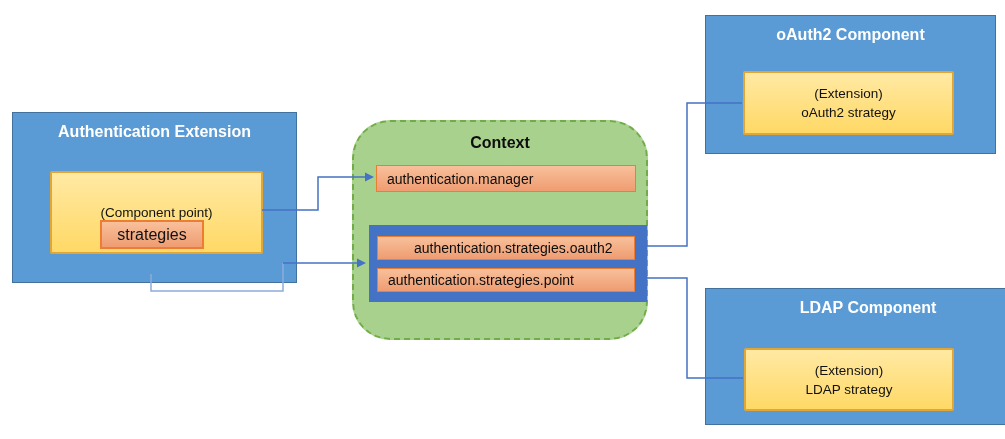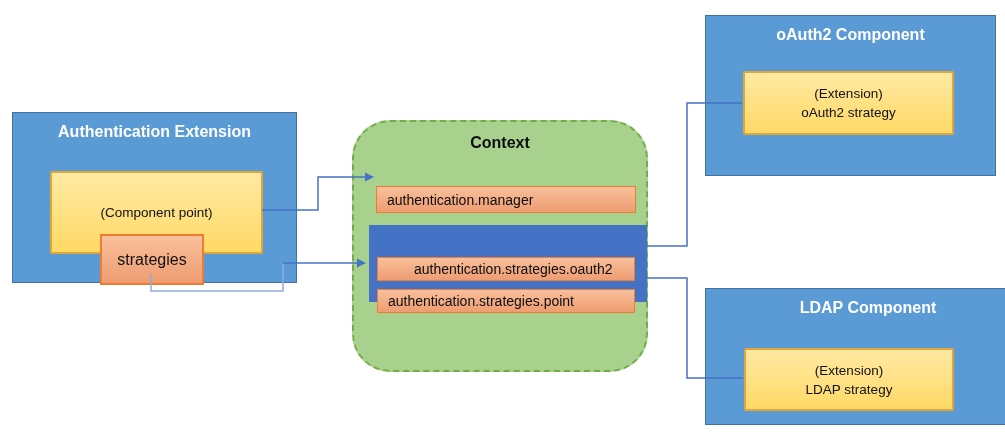--- a/index.html
+++ b/index.html
@@ -41,54 +41,54 @@
   .context-title{
     position:absolute;left:0;right:0;text-align:center;
     color:#0d0d0d;font-weight:bold;font-size:16px;
   }
   .entry-box{
     position:absolute;box-sizing:border-box;
     background:linear-gradient(180deg,var(--entry-fill-top,#F8C09B),var(--entry-fill-bottom,#EF9C71));
     border:1.5px solid var(--entry-border,#ED7D31);
     display:flex;align-items:center;
     padding-left:10px;
-    color:#0d0d0d;font-size:14px;white-space:nowrap;margin-top:21px;
+    color:#0d0d0d;font-size:14px;white-space:nowrap;
   }
   .group-box{
     position:absolute;box-sizing:border-box;
     background:var(--group-fill,#4472C4);
   }
   .connector-layer{
     position:absolute;left:0;top:0;width:1005px;height:439px;
     pointer-events:none;z-index:10;
   }
 </style>
 </head>
 <body>
 
 <div class="canvas">
 
   <div class="component" style="left:12px;top:112px;width:285px;height:171px;">
     <div class="component-title" style="top:10px;">Authentication Extension</div>
     <div class="ext-box" style="left:37px;top:58px;width:213px;height:83px;">
       <div>(Component point)</div>
     </div>
-    <div class="strategies-box" style="left:87px;top:121px;width:104px;height:51px;">strategies</div>
+    <div class="strategies-box" style="left:87px;top:107px;width:104px;height:29px;">strategies</div>
   </div>
 
-  <div class="context-group" style="left:352px;top:120px;width:296px;height:252px;">
+  <div class="context-group" style="left:352px;top:120px;width:296px;height:220px;">
     <div class="context-title" style="top:12px;">Context</div>
     <div class="entry-box" style="left:22px;top:43px;width:260px;height:27px;">authentication.manager</div>
     <div class="group-box" style="left:15px;top:103px;width:278px;height:77px;">
       <div class="entry-box" style="left:8px;top:11px;width:258px;height:24px;padding-left:36px;">authentication.strategies.oauth2</div>
       <div class="entry-box" style="left:8px;top:43px;width:258px;height:24px;">authentication.strategies.point</div>
     </div>
   </div>
 
-  <div class="component" style="left:705px;top:15px;width:291px;height:161px;">
+  <div class="component" style="left:705px;top:15px;width:291px;height:139px;">
     <div class="component-title" style="top:10px;">oAuth2 Component</div>
     <div class="ext-box" style="left:37px;top:55px;width:211px;height:64px;">
       <div>(Extension)</div>
       <div>oAuth2 strategy</div>
     </div>
   </div>
 
   <div class="component" style="left:705px;top:288px;width:326px;height:137px;">
     <div class="component-title" style="top:10px;">LDAP Component</div>
     <div class="ext-box" style="left:38px;top:59px;width:210px;height:63px;">

